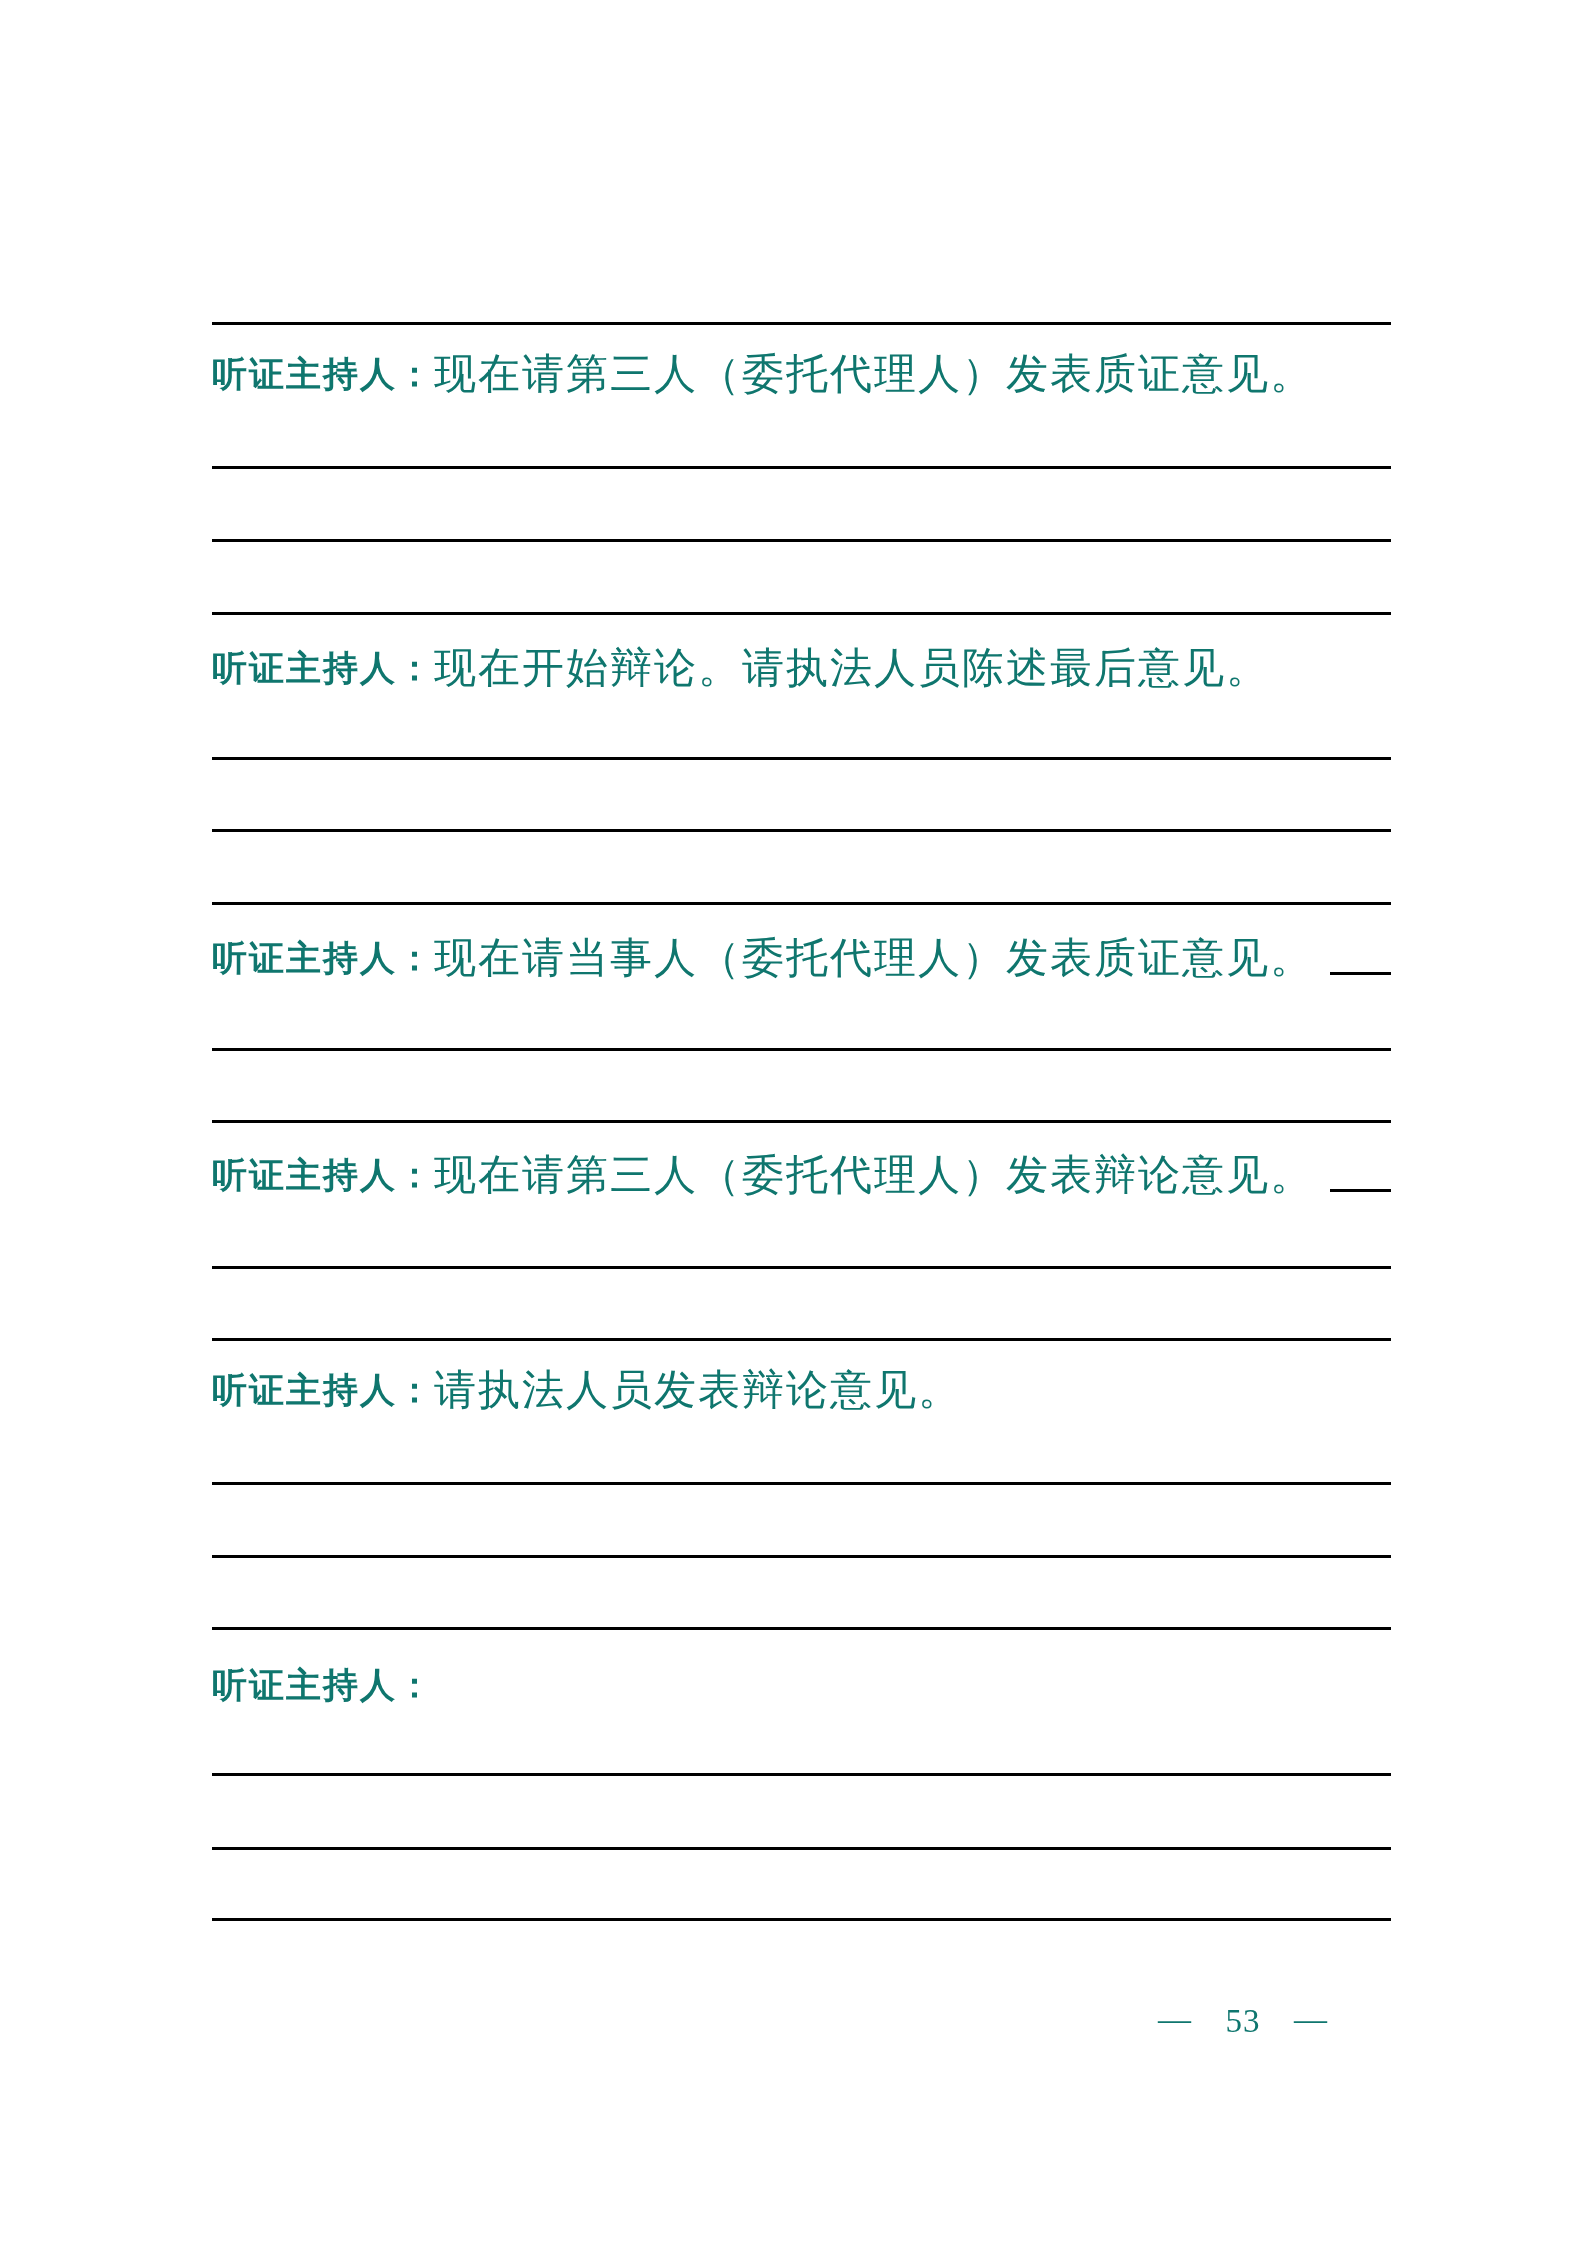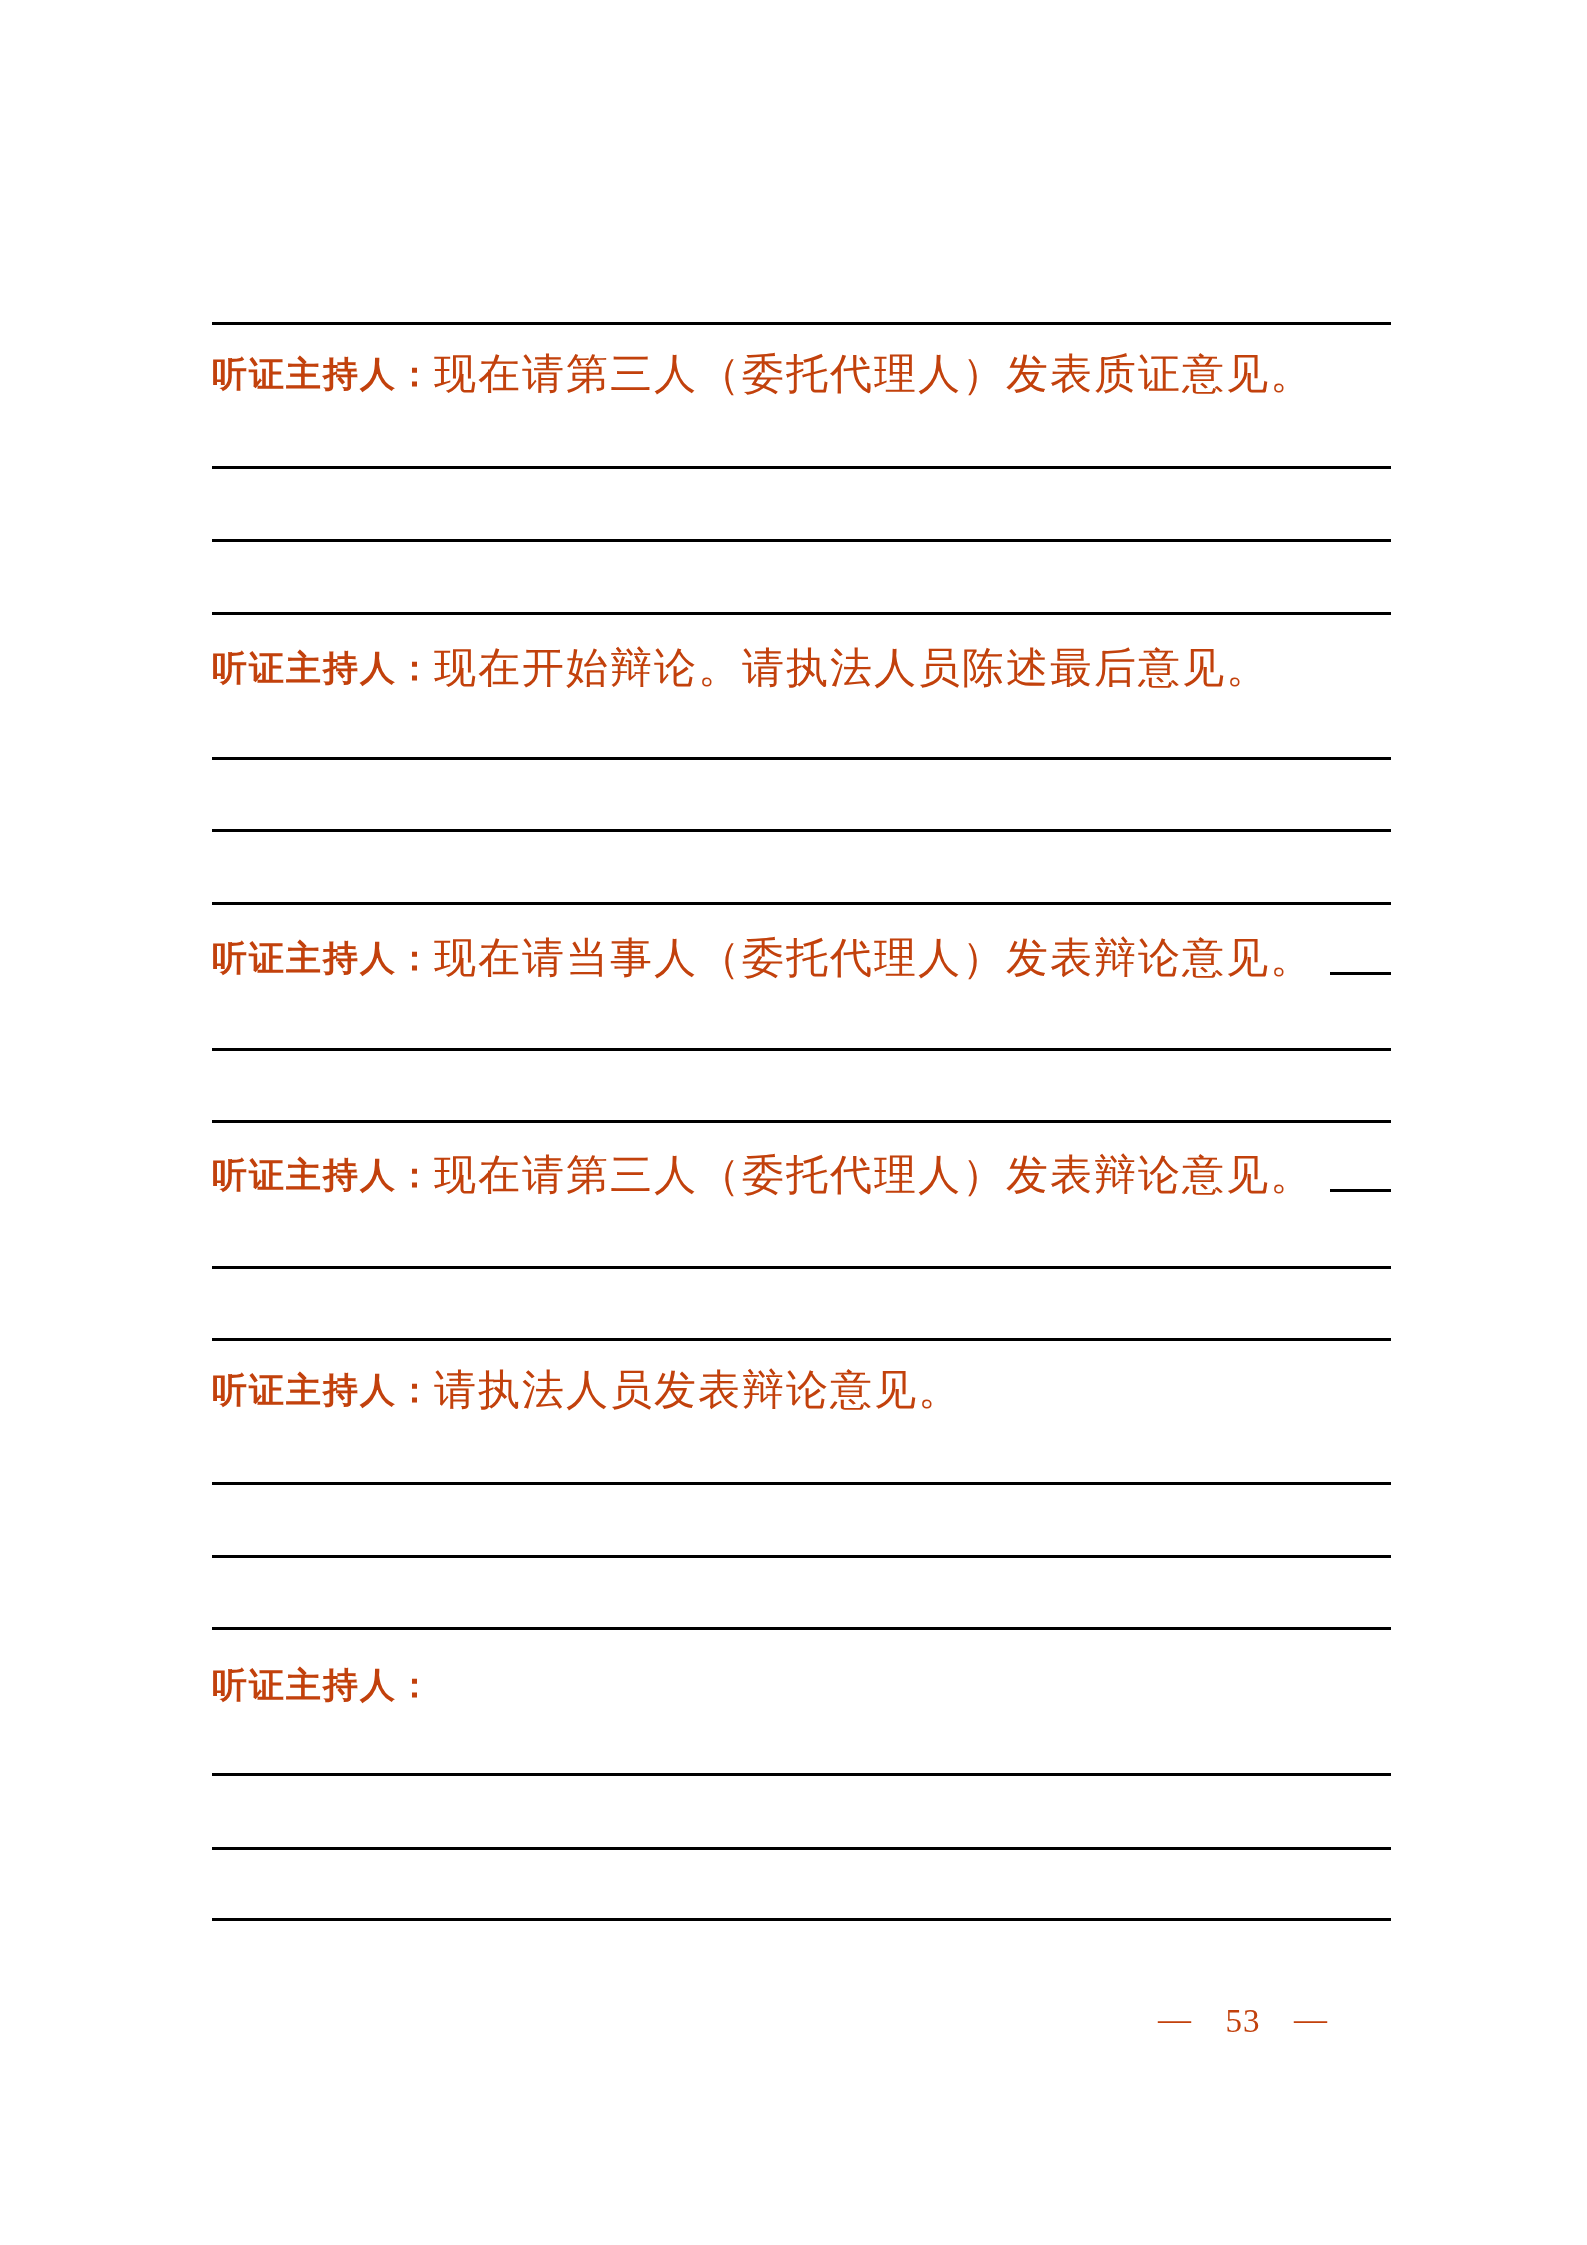--- a/index.html
+++ b/index.html
@@ -5,21 +5,21 @@
   * { margin: 0; padding: 0; box-sizing: border-box; }
   html, body { background: #888; }
   .page {
     position: relative;
     width: 1587px;
     height: 2245px;
     background: #ffffff;
     margin: 0 auto;
     overflow: hidden;
     font-family: "Liberation Serif", serif;
-    color: #c2410c;
+    color: #0f766e;
   }
   .rule {
     position: absolute;
     left: 212px;
     width: 1179px;
     height: 3px;
     background: #000;
   }
   .dialogue {
     position: absolute;
@@ -84,21 +84,21 @@
     <span class="label">听证主持人：</span>
     <span class="body">现在开始辩论。请执法人员陈述最后意见。</span>
   </div>
 
   <div class="rule" style="top:757px"></div>
   <div class="rule" style="top:829px"></div>
   <div class="rule" style="top:902px"></div>
 
   <div class="dialogue" style="top:935px">
     <span class="label">听证主持人：</span>
-    <span class="body">现在请当事人（委托代理人）发表辩论意见。</span>
+    <span class="body">现在请当事人（委托代理人）发表质证意见。</span>
     <span class="fill-underline"></span>
   </div>
 
   <div class="rule" style="top:1048px"></div>
   <div class="rule" style="top:1120px"></div>
 
   <div class="dialogue" style="top:1152px">
     <span class="label">听证主持人：</span>
     <span class="body">现在请第三人（委托代理人）发表辩论意见。</span>
     <span class="fill-underline"></span>

